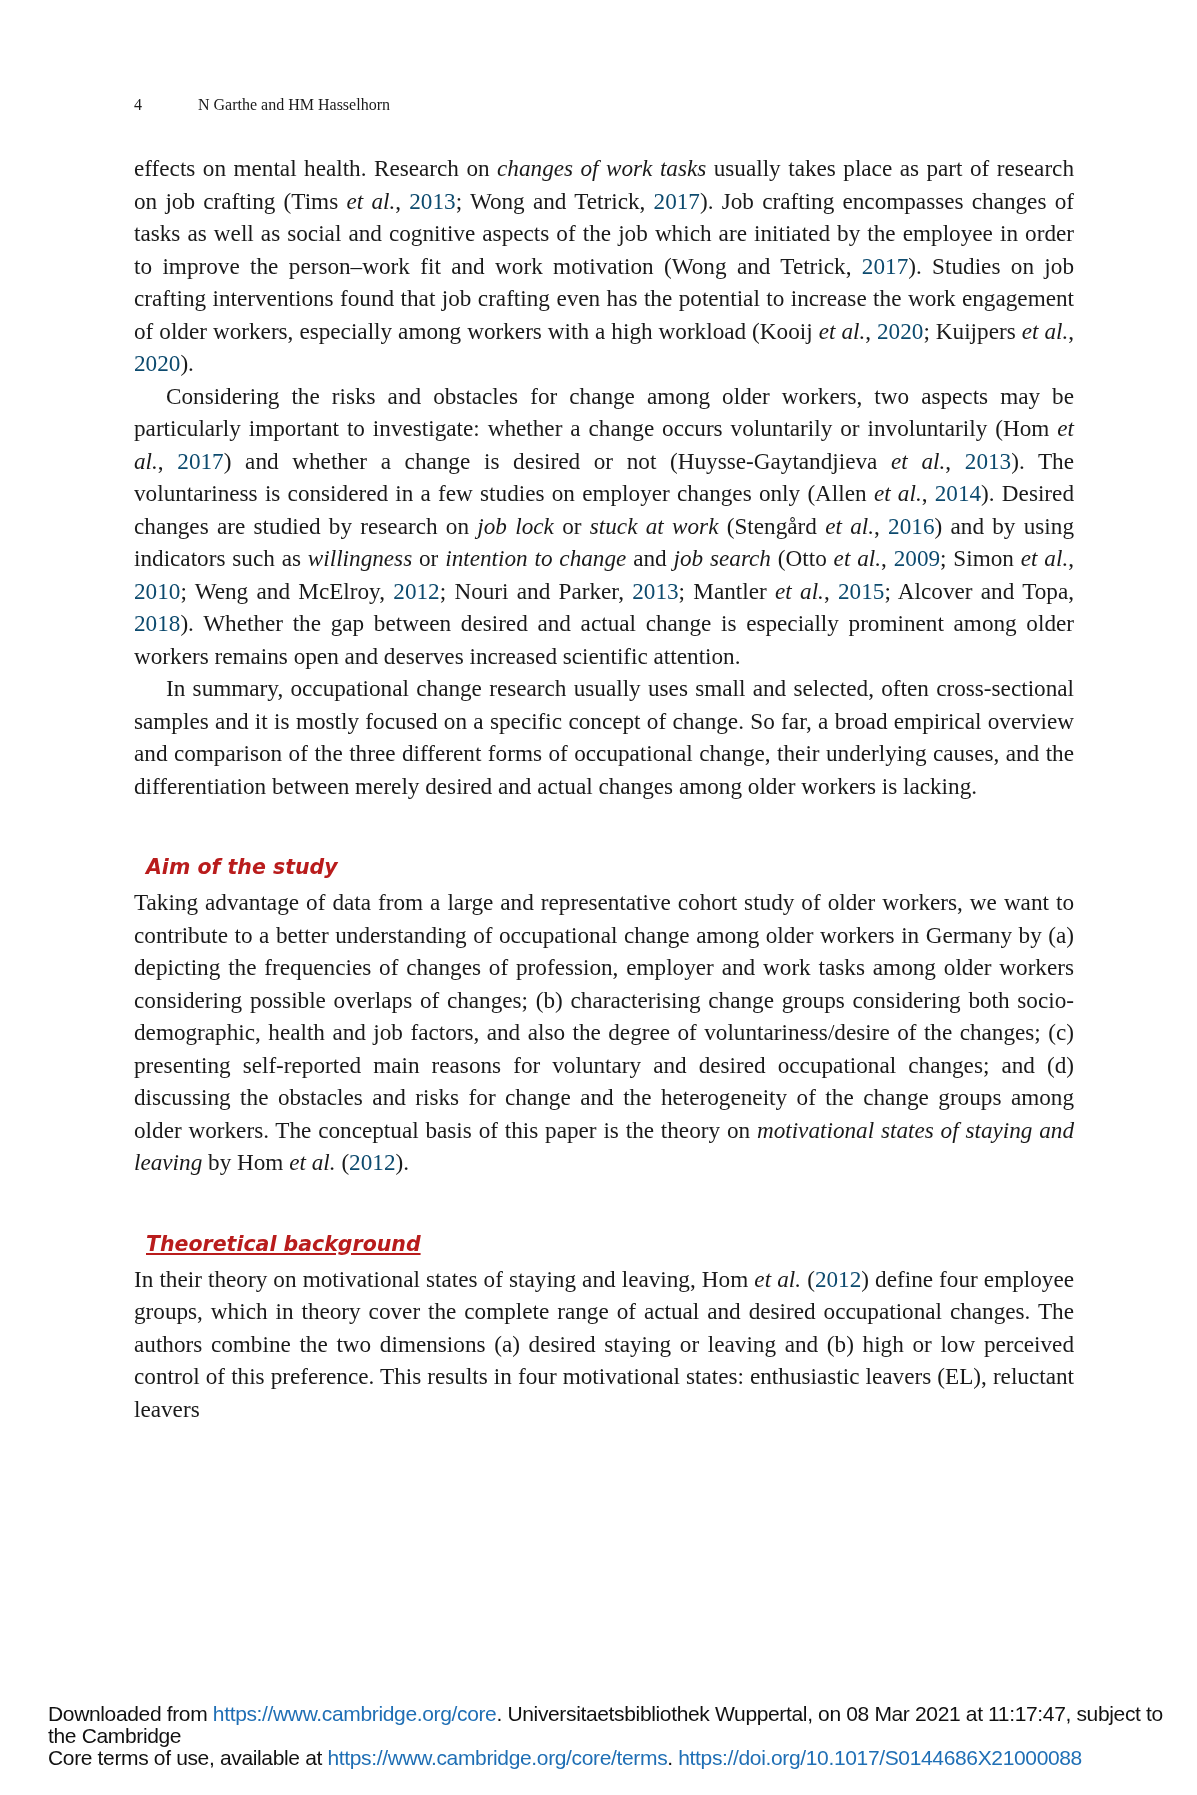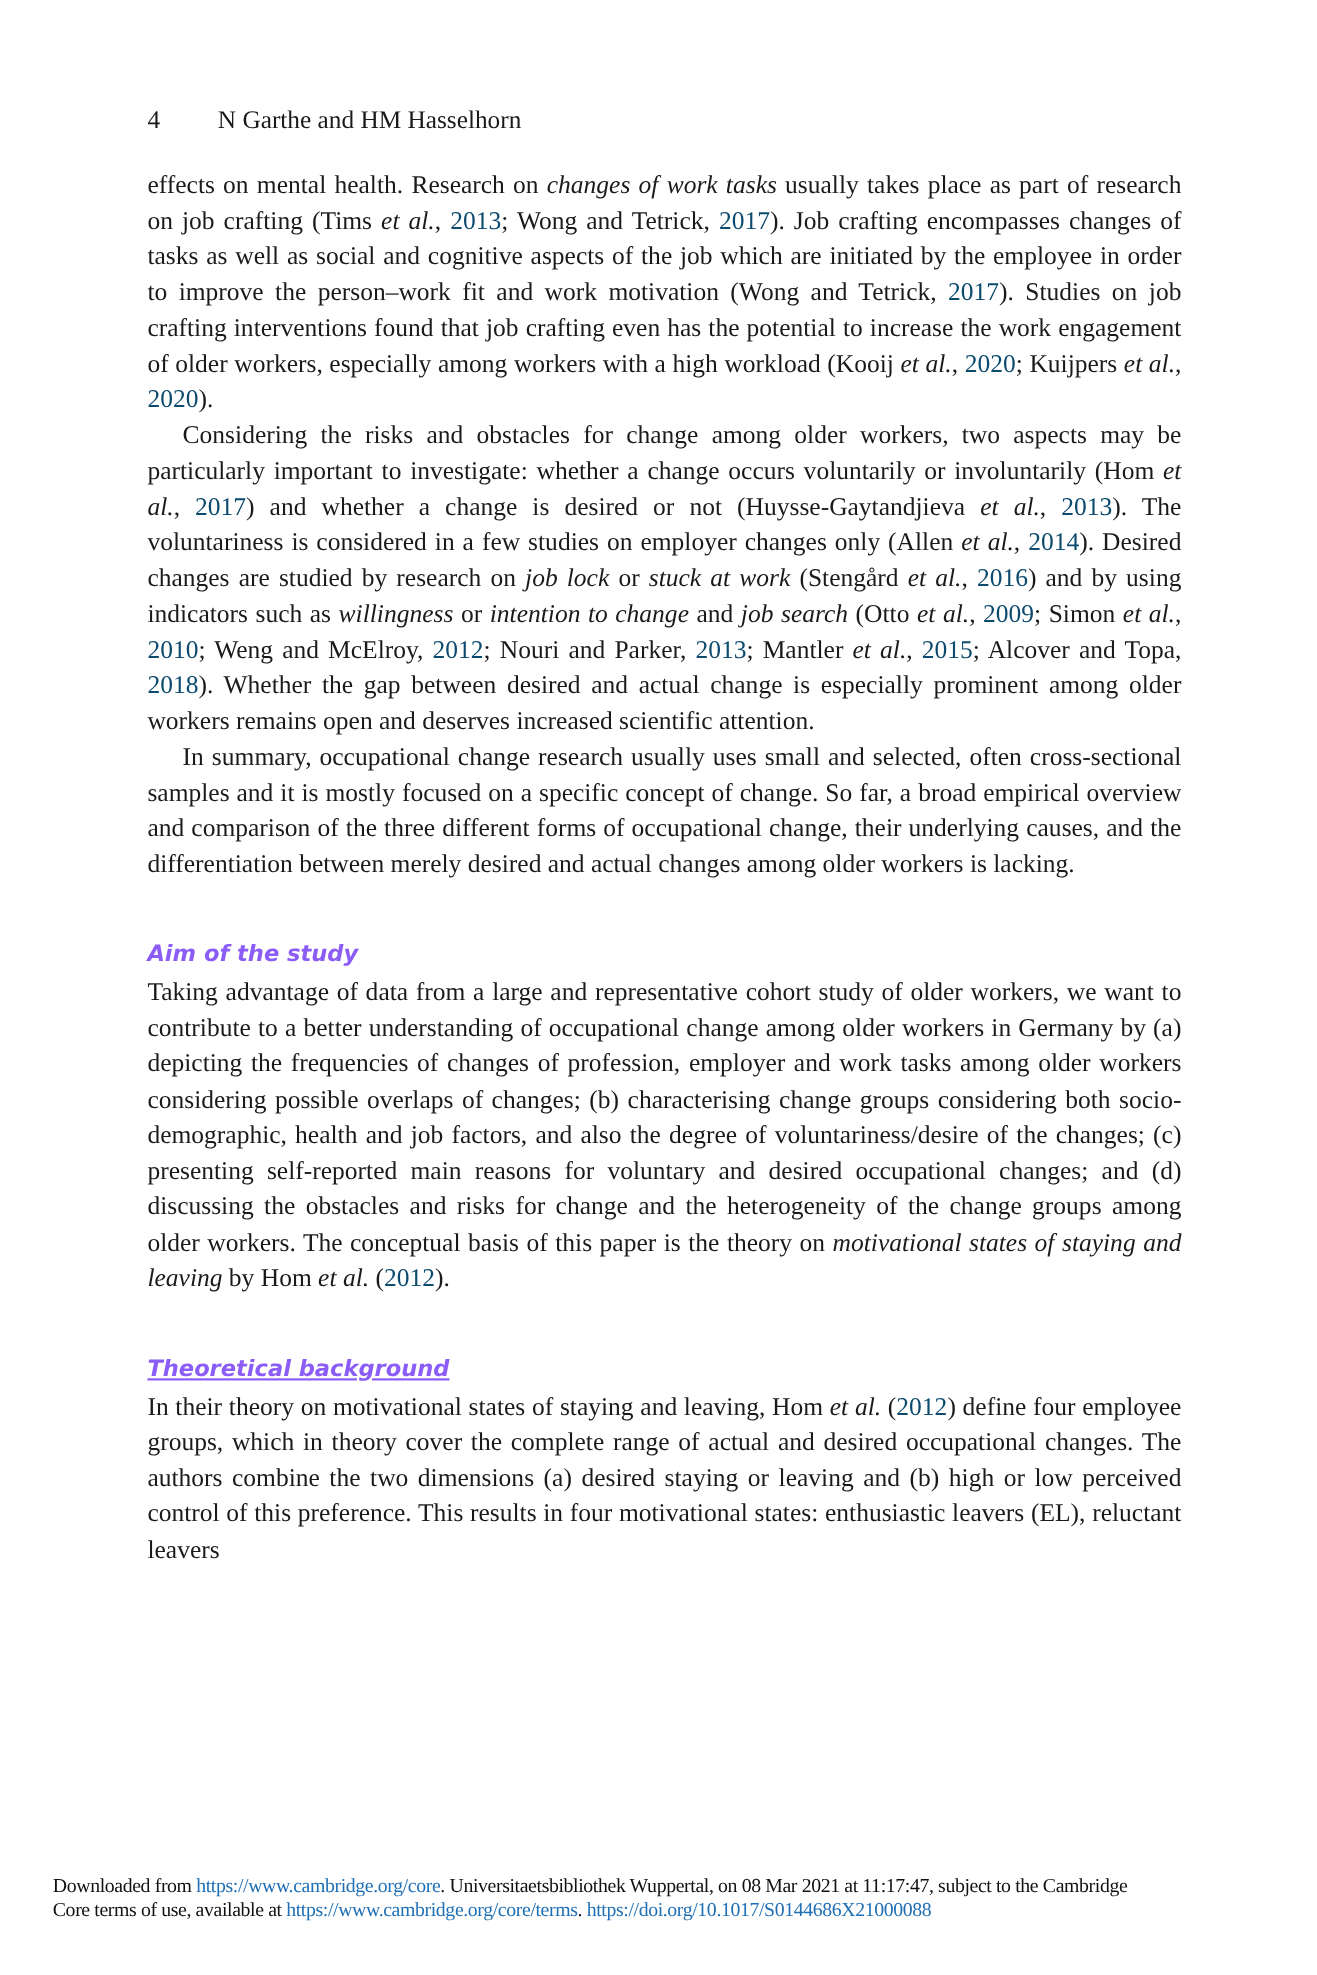--- a/index.html
+++ b/index.html
@@ -1,44 +1,44 @@
 <!DOCTYPE html>
 <html><head>
 <meta charset="utf-8">
 <style>
   html, body { margin: 0; padding: 0; background: #ffffff; }
   body { width: 1197px; height: 1795px; position: relative; overflow: hidden; }
   .page { position: absolute; left: 0; top: 0; width: 1197px; height: 1795px; }
   .running-head {
     position: absolute; left: 134px; top: 96px;
     font-family: "Liberation Serif", "DejaVu Serif", serif;
-    font-size: 23px; color: #1a1a1a;
+    font-size: 16px; color: #1a1a1a;
   }
   .running-head .pgnum { display: inline-block; width: 64px; }
   .body-col {
     position: absolute; left: 134px; top: 152px; width: 940px;
     font-family: "Liberation Serif", "DejaVu Serif", serif;
     font-size: 23.2px; line-height: 32.5px; color: #1a1a1a;
     text-align: justify; hyphens: manual;
   }
   .para { margin: 0; }
   .para.indent { text-indent: 32px; }
   .cite { color: #0c4a6e; text-decoration: none; }
   .it { font-style: italic; margin-top: 16px; }
   .heading {
     font-family: "DejaVu Sans", "Liberation Sans", sans-serif;
-    font-weight: bold; font-style: italic; color: #8b5cf6;
-    font-size: 20.5px; margin: 0; line-height: 32px;
+    font-weight: bold; font-style: italic; color: #b91c1c;
+    font-size: 20.5px; margin: 12px; line-height: 32px;
   }
   .h-aim { margin-top: 49px; margin-bottom: 3px; }
   .h-theory { margin-top: 49px; margin-bottom: 3px; text-decoration: underline; }
   .footer {
     position: absolute; left: 48px; top: 1703px; width: 1120px;
-    font-family: Liberation Serif, serif;
-    font-size: 18px; line-height: 22px; color: #111111;
+    font-family: Liberation Sans, sans-serif;
+    font-size: 21px; line-height: 22px; color: #111111;
     letter-spacing: -0.35px;
   }
   .footer .link { color: #1f6fb5; }
 </style>
 </head>
 <body>
 
 <div class="page">
 
   <div class="running-head">

